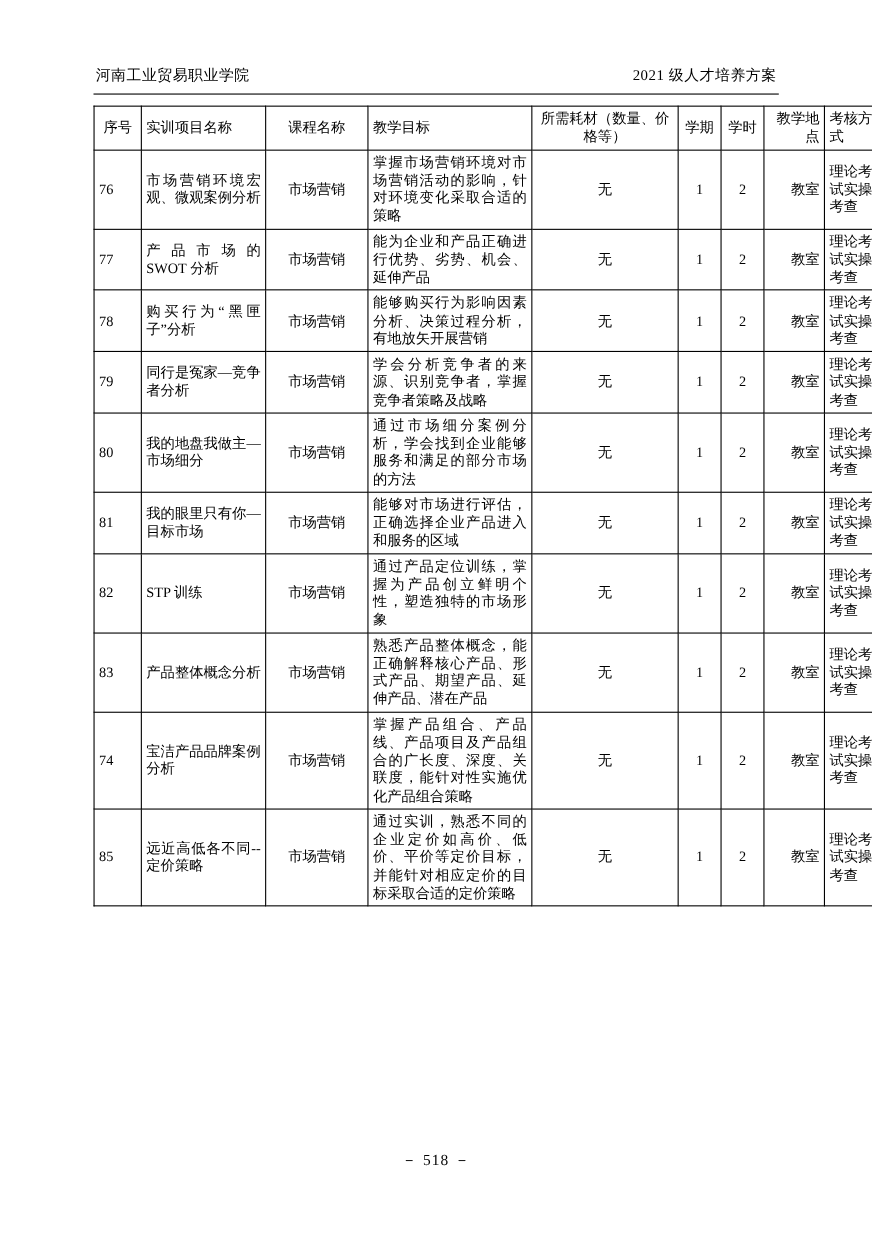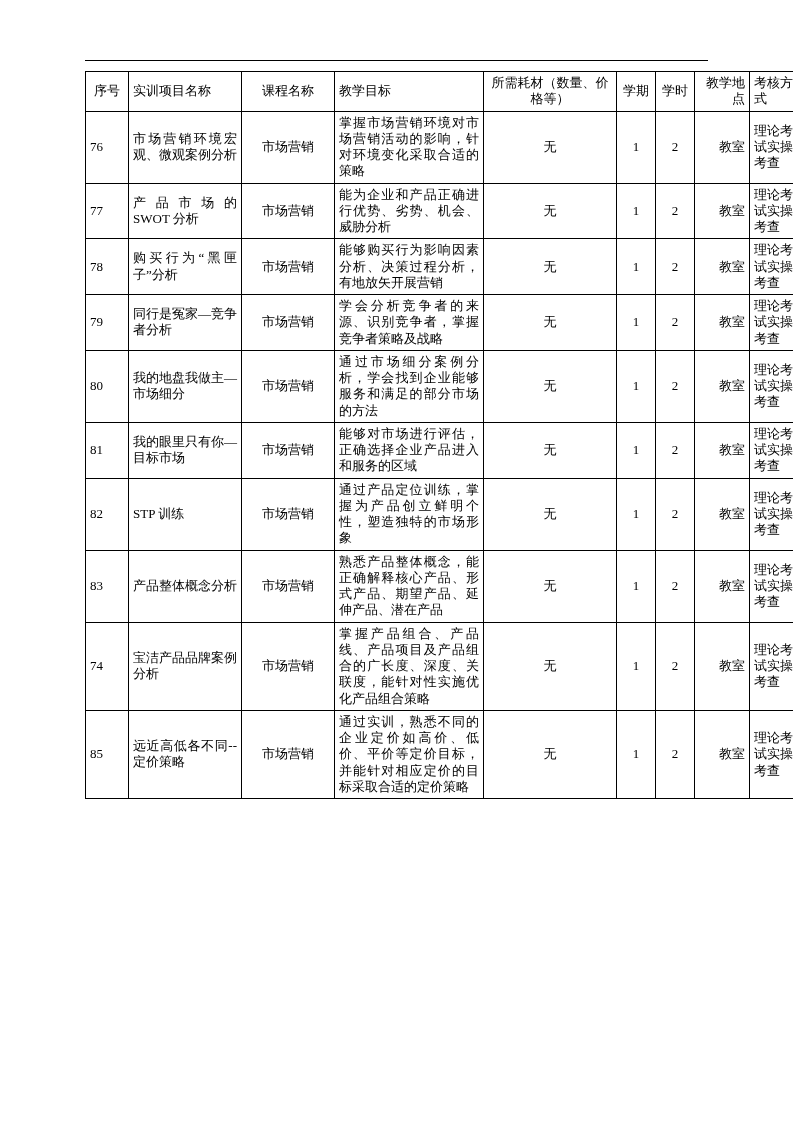--- a/index.html
+++ b/index.html
@@ -89,20 +89,24 @@
     text-align: center;
     font-size: 14px;
     letter-spacing: 1px;
   }
 </style>
 </head>
 <body>
 
 <div class="page">
 
+  <div class="header">
+    <div class="header-left">河南工业贸易职业学院</div>
+    <div class="header-right">2021 级人才培养方案</div>
+  </div>
   <div class="rule"></div>
 
   <table class="tbl">
     <thead>
       <tr>
         <td class="c-no two-line">序号</td>
         <td class="c-name two-line">实训项目名称</td>
         <td class="c-course">课程名称</td>
         <td class="c-goal">教学目标</td>
         <td class="c-mat two-line">所需耗材（数量、价格等）</td>
@@ -121,21 +125,21 @@
         <td class="c-mat">无</td>
         <td class="c-term">1</td>
         <td class="c-hours">2</td>
         <td class="c-place">教室</td>
         <td class="c-assess cell-assess">理论考试实操考查</td>
       </tr>
       <tr>
         <td class="c-no">77</td>
         <td class="c-name cell-name">产品市场的 SWOT 分析</td>
         <td class="c-course">市场营销</td>
-        <td class="c-goal cell-goal">能为企业和产品正确进行优势、劣势、机会、威胁分析</td>
+        <td class="c-goal cell-goal">能为企业和产品正确进行优势、劣势、机会、延伸产品</td>
         <td class="c-mat">无</td>
         <td class="c-term">1</td>
         <td class="c-hours">2</td>
         <td class="c-place">教室</td>
         <td class="c-assess cell-assess">理论考试实操考查</td>
       </tr>
       <tr>
         <td class="c-no">78</td>
         <td class="c-name cell-name">购买行为“黑匣子”分析</td>
         <td class="c-course">市场营销</td>
@@ -219,13 +223,14 @@
         <td class="c-goal cell-goal">通过实训，熟悉不同的企业定价如高价、低价、平价等定价目标，并能针对相应定价的目标采取合适的定价策略</td>
         <td class="c-mat">无</td>
         <td class="c-term">1</td>
         <td class="c-hours">2</td>
         <td class="c-place">教室</td>
         <td class="c-assess cell-assess">理论考试实操考查</td>
       </tr>
     </tbody>
   </table>
 
+  <div class="footer">－ 518 －</div>
 </div>
 
 </body></html>

